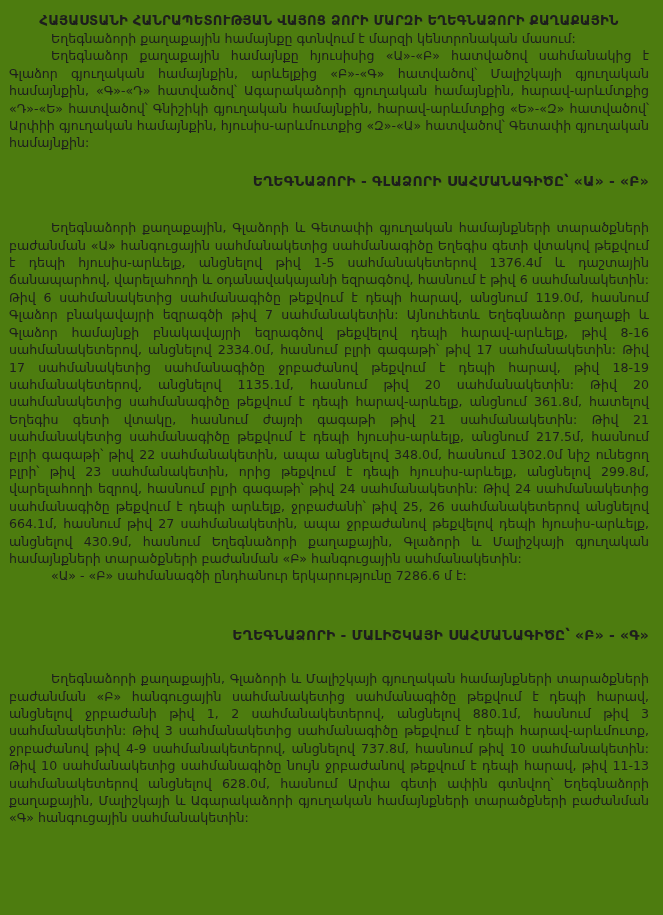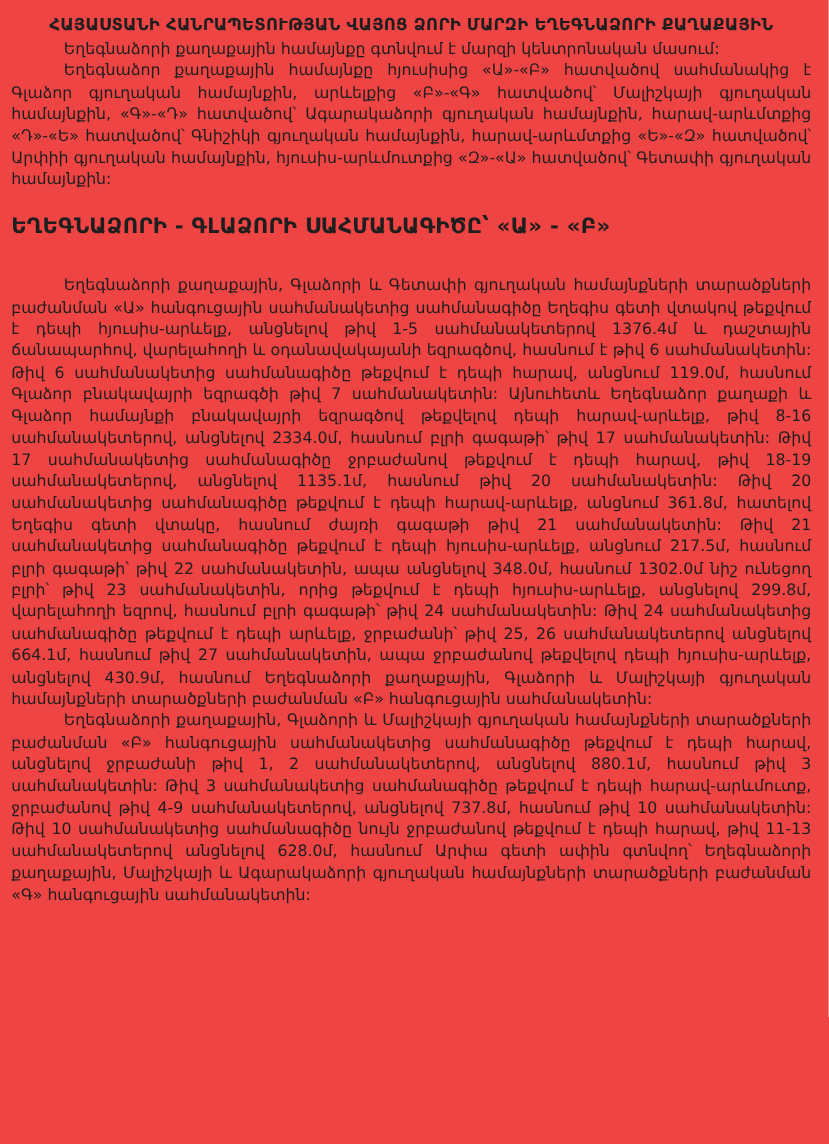--- a/index.html
+++ b/index.html
@@ -1,20 +1,20 @@
 <!DOCTYPE html>
 <html><head>
 <meta charset="utf-8">
 <style>
   html,body{margin:0;padding:0;background:#ffffff;}
   .page{
     position:relative;
     width:663px;height:915px;
     box-sizing:border-box;
-    background:#ef4444;
+    background:#4d7c0f;
     color:#1e1e1e;
     font-family:"DejaVu Sans","Liberation Sans",sans-serif;
     font-size:12.6px;
     line-height:17.4px;
     padding:9px 14px 0 9px;
     overflow:hidden;
   }
   .doc-title{
     text-align:center;
     font-weight:bold;
@@ -23,23 +23,23 @@
     letter-spacing:.2px;
     margin-top:2px;
   }
   .body-par{
     margin:0;
     text-align:justify;
     text-indent:42px;
   }
   .intro-first{}
   .sec-heading{
-    text-align:left;
+    text-align:right;
     font-weight:bold;
-    font-size:17px;
+    font-size:14px;
     letter-spacing:.2px;
     margin:0;
   }
   .sec-heading.first{margin-top:21px;margin-bottom:29px;}
   .sec-heading.second{margin-top:42px;margin-bottom:26px;}
   .length-note{
     margin:0;
     text-align:left;
     text-indent:42px;
   }
@@ -54,17 +54,19 @@
   </div>
 
   <p class="body-par intro-first">Եղեգնաձորի քաղաքային համայնքը գտնվում է մարզի կենտրոնական մասում:</p>
 
   <p class="body-par">Եղեգնաձոր քաղաքային համայնքը հյուսիսից «Ա»-«Բ» հատվածով սահմանակից է Գլաձոր գյուղական համայնքին, արևելքից «Բ»-«Գ» հատվածով՝ Մալիշկայի գյուղական համայնքին, «Գ»-«Դ» հատվածով՝ Ագարակաձորի գյուղական համայնքին, հարավ-արևմտքից «Դ»-«Ե» հատվածով՝ Գնիշիկի գյուղական համայնքին, հարավ-արևմտքից «Ե»-«Զ» հատվածով՝ Արփիի գյուղական համայնքին, հյուսիս-արևմուտքից «Զ»-«Ա» հատվածով՝ Գետափի գյուղական համայնքին:</p>
 
   <h2 class="sec-heading first">ԵՂԵԳՆԱՁՈՐԻ - ԳԼԱՁՈՐԻ ՍԱՀՄԱՆԱԳԻԾԸ՝ «Ա» - «Բ»</h2>
 
   <p class="body-par">Եղեգնաձորի քաղաքային, Գլաձորի և Գետափի գյուղական համայնքների տարածքների բաժանման «Ա» հանգուցային սահմանակետից սահմանագիծը Եղեգիս գետի վտակով թեքվում է դեպի հյուսիս-արևելք, անցնելով թիվ 1-5 սահմանակետերով 1376.4մ և դաշտային ճանապարհով, վարելահողի և օդանավակայանի եզրագծով, հասնում է թիվ 6 սահմանակետին: Թիվ 6 սահմանակետից սահմանագիծը թեքվում է դեպի հարավ, անցնում 119.0մ, հասնում Գլաձոր բնակավայրի եզրագծի թիվ 7 սահմանակետին: Այնուհետև Եղեգնաձոր քաղաքի և Գլաձոր համայնքի բնակավայրի եզրագծով թեքվելով դեպի հարավ-արևելք, թիվ 8-16 սահմանակետերով, անցնելով 2334.0մ, հասնում բլրի գագաթի՝ թիվ 17 սահմանակետին: Թիվ 17 սահմանակետից սահմանագիծը ջրբաժանով թեքվում է դեպի հարավ, թիվ 18-19 սահմանակետերով, անցնելով 1135.1մ, հասնում թիվ 20 սահմանակետին: Թիվ 20 սահմանակետից սահմանագիծը թեքվում է դեպի հարավ-արևելք, անցնում 361.8մ, հատելով Եղեգիս գետի վտակը, հասնում ժայռի գագաթի թիվ 21 սահմանակետին: Թիվ 21 սահմանակետից սահմանագիծը թեքվում է դեպի հյուսիս-արևելք, անցնում 217.5մ, հասնում բլրի գագաթի՝ թիվ 22 սահմանակետին, ապա անցնելով 348.0մ, հասնում 1302.0մ նիշ ունեցող բլրի՝ թիվ 23 սահմանակետին, որից թեքվում է դեպի հյուսիս-արևելք, անցնելով 299.8մ, վարելահողի եզրով, հասնում բլրի գագաթի՝ թիվ 24 սահմանակետին: Թիվ 24 սահմանակետից սահմանագիծը թեքվում է դեպի արևելք, ջրբաժանի՝ թիվ 25, 26 սահմանակետերով անցնելով 664.1մ, հասնում թիվ 27 սահմանակետին, ապա ջրբաժանով թեքվելով դեպի հյուսիս-արևելք, անցնելով 430.9մ, հասնում Եղեգնաձորի քաղաքային, Գլաձորի և Մալիշկայի գյուղական համայնքների տարածքների բաժանման «Բ» հանգուցային սահմանակետին:</p>
 
+  <p class="length-note">«Ա» - «Բ» սահմանագծի ընդհանուր երկարությունը 7286.6 մ է:</p>
 
+  <h2 class="sec-heading second">ԵՂԵԳՆԱՁՈՐԻ - ՄԱԼԻՇԿԱՅԻ ՍԱՀՄԱՆԱԳԻԾԸ՝ «Բ» - «Գ»</h2>
 
   <p class="body-par">Եղեգնաձորի քաղաքային, Գլաձորի և Մալիշկայի գյուղական համայնքների տարածքների բաժանման «Բ» հանգուցային սահմանակետից սահմանագիծը թեքվում է դեպի հարավ, անցնելով ջրբաժանի թիվ 1, 2 սահմանակետերով, անցնելով 880.1մ, հասնում թիվ 3 սահմանակետին: Թիվ 3 սահմանակետից սահմանագիծը թեքվում է դեպի հարավ-արևմուտք, ջրբաժանով թիվ 4-9 սահմանակետերով, անցնելով 737.8մ, հասնում թիվ 10 սահմանակետին: Թիվ 10 սահմանակետից սահմանագիծը նույն ջրբաժանով թեքվում է դեպի հարավ, թիվ 11-13 սահմանակետերով անցնելով 628.0մ, հասնում Արփա գետի ափին գտնվող՝ Եղեգնաձորի քաղաքային, Մալիշկայի և Ագարակաձորի գյուղական համայնքների տարածքների բաժանման «Գ» հանգուցային սահմանակետին:</p>
 
 </div>
 
 </body></html>

